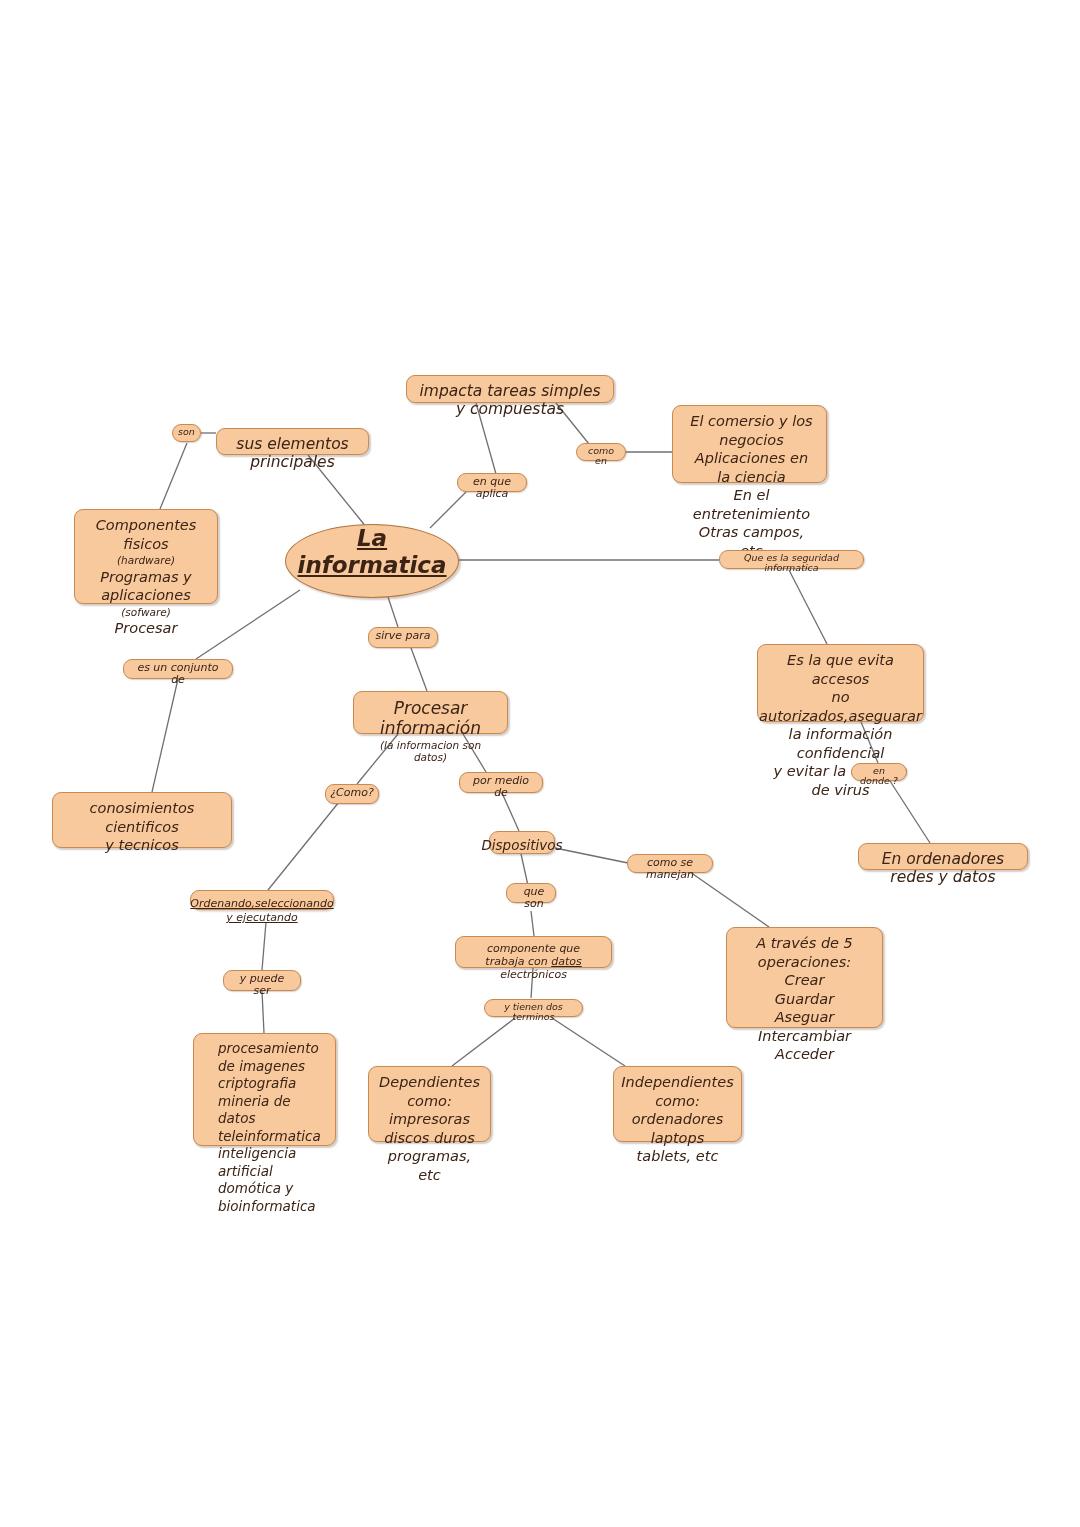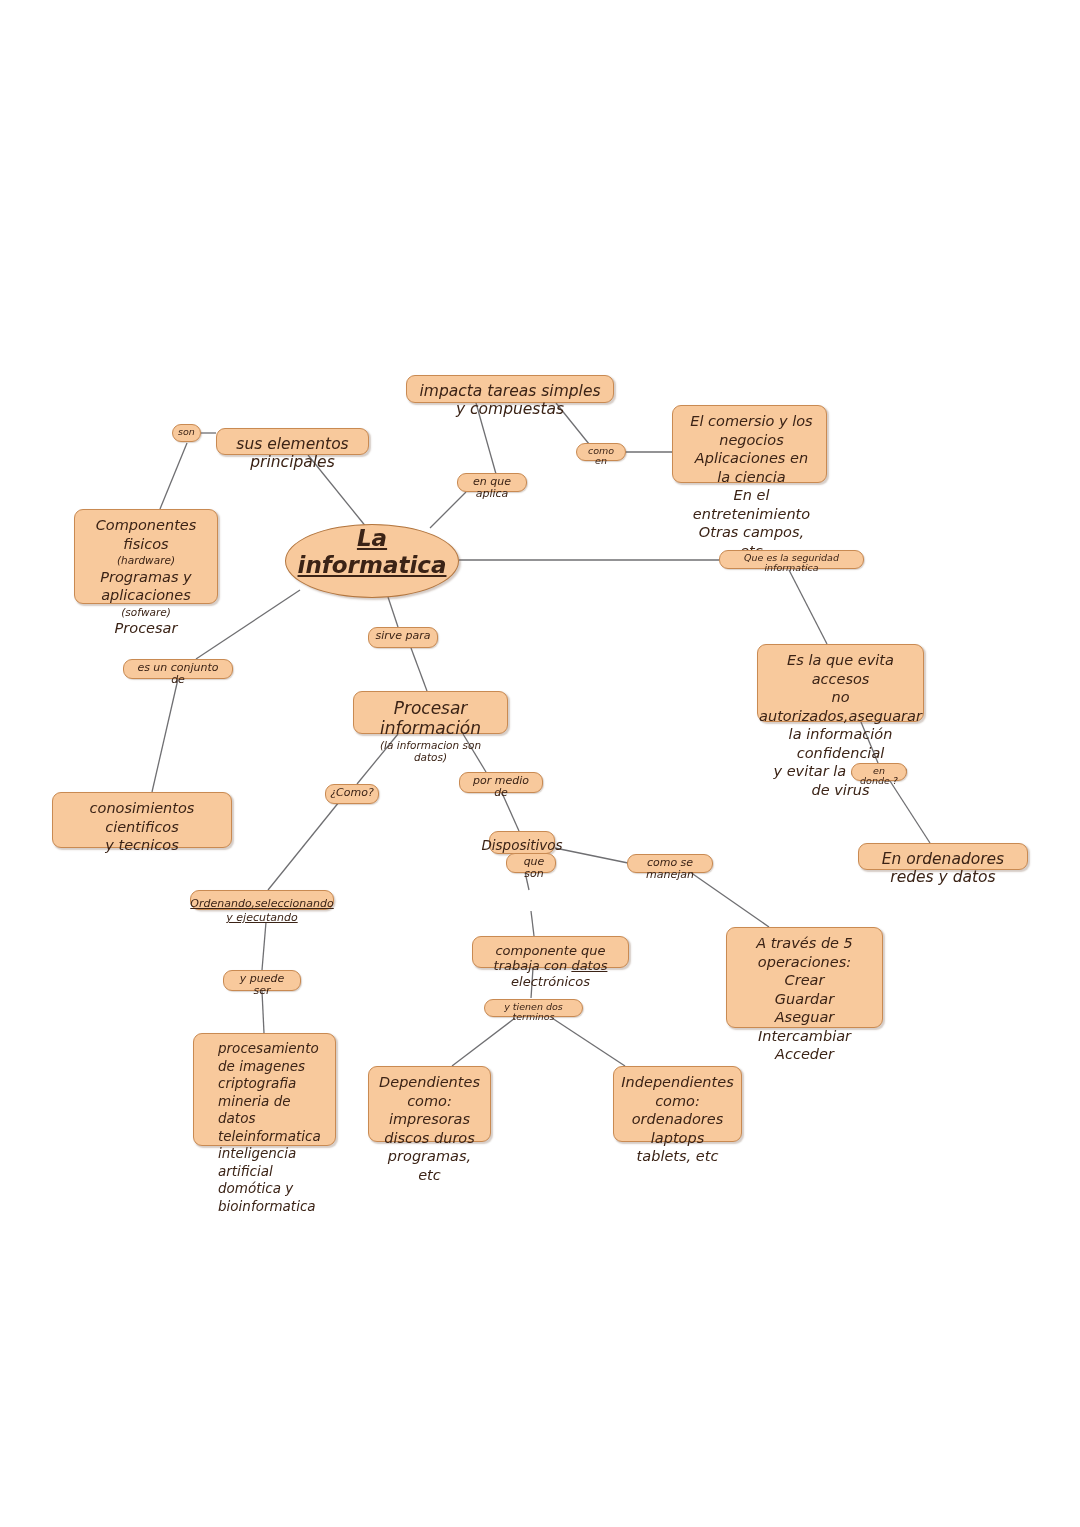--- a/index.html
+++ b/index.html
@@ -250,29 +250,29 @@
     <span>teleinformatica</span>
     <span>inteligencia artificial</span>
     <span>domótica y</span>
     <span>bioinformatica</span>
   </div>
 
   <div class="node box" style="left:489px; top:831px; width:66px; height:23px; font-size:13.5px;">
     <span>Dispositivos</span>
   </div>
 
-  <div class="node tag" style="left:506px; top:853px; width:50px; height:20px;padding-left:12px;">
+  <div class="node tag" style="left:506px; top:883px; width:50px; height:20px;padding-left:12px;">
     <span>que son</span>
   </div>
 
   <div class="node tag" style="left:627px; top:854px; width:86px; height:19px;">
     <span>como se manejan</span>
   </div>
 
-  <div class="node box" style="left:455px; top:936px; width:157px; height:32px; font-size:13px;margin-left:17px;">
+  <div class="node box" style="left:455px; top:936px; width:157px; height:32px; font-size:11px;">
     <span><span>componente que trabaja con </span><span class="u">datos</span></span>
     <span>electrónicos</span>
   </div>
 
   <div class="node tag sm" style="left:484px; top:999px; width:99px; height:18px;">
     <span>y tienen dos  terminos</span>
   </div>
 
   <div class="node box lines" style="left:613px; top:1066px; width:129px; height:76px;">
     <span>Independientes como:</span>

